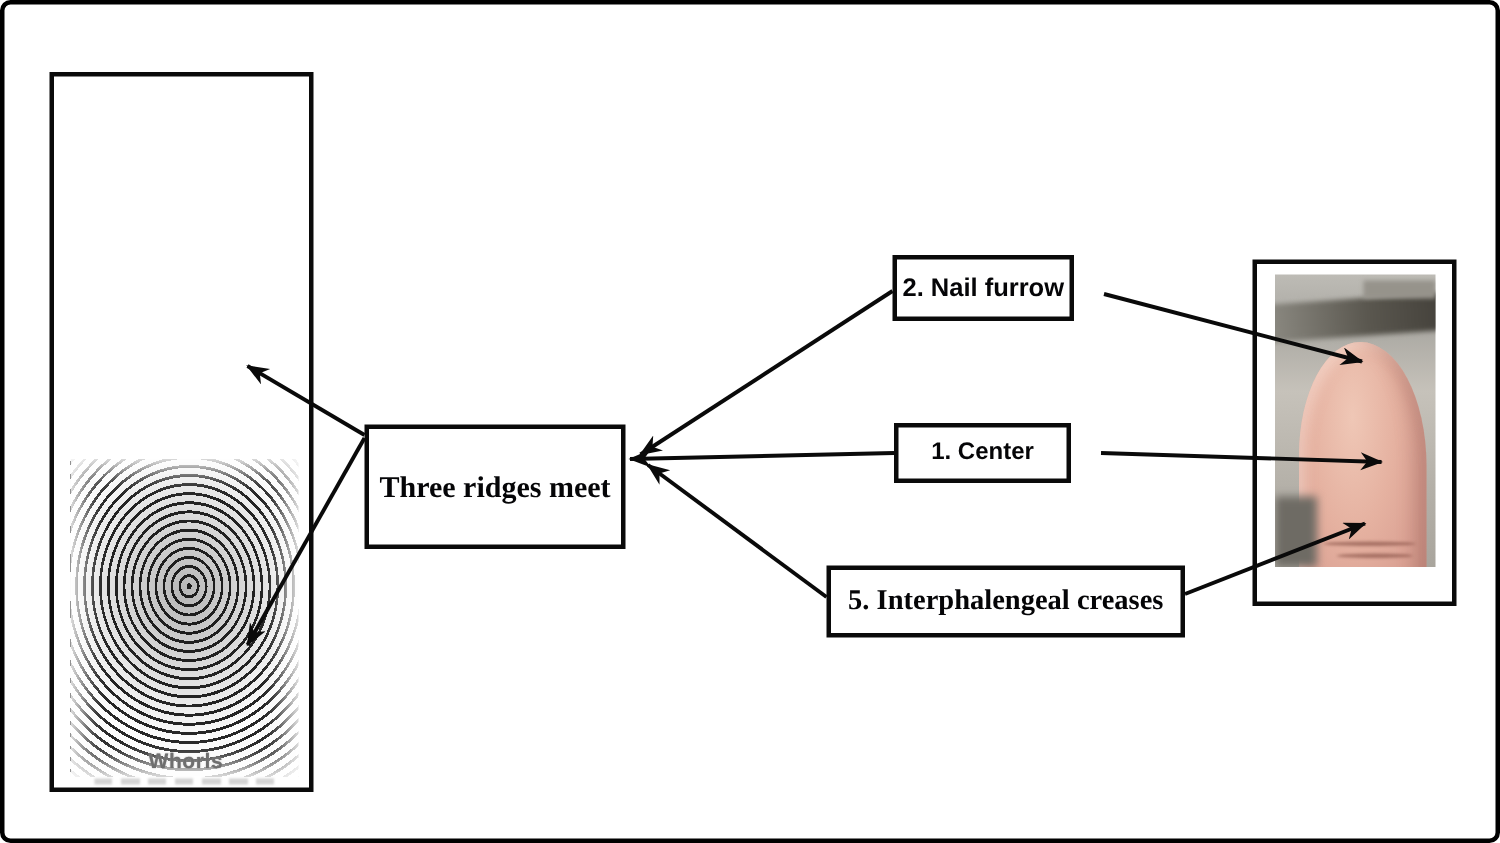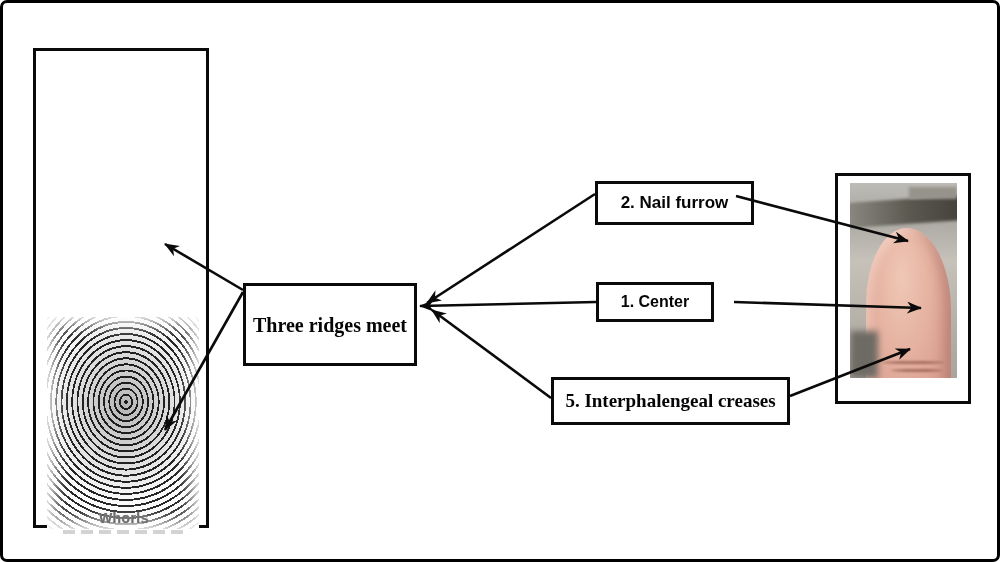--- a/index.html
+++ b/index.html
@@ -12,21 +12,21 @@
   .panel{position:absolute;background:#fff;border:3px solid #0a0a0a;box-sizing:border-box;}
   .fingerprint-panel{left:30px;top:45px;width:176px;height:480px;}
   .finger-panel{left:832px;top:170px;width:136px;height:231px;}
   .node-box{
     position:absolute;background:#fff;border:3px solid #0a0a0a;box-sizing:border-box;
     display:flex;flex-direction:column;align-items:center;justify-content:center;
     color:#050507;text-align:center;
   }
   .triradii-box{left:240px;top:280px;width:174px;height:83px;
     font-family:"Liberation Serif",serif;font-weight:700;font-size:20px;line-height:1.5;}
-  .nail-box{left:592px;top:178px;width:159px;height:44px;font-weight:700;font-size:17px;}
+  .nail-box{left:592px;top:167px;width:121px;height:44px;font-weight:700;font-size:17px;}
   .center-box{left:593px;top:279px;width:118px;height:40px;font-weight:700;font-size:16px;}
   .inter-box{left:548px;top:374px;width:239px;height:48px;
     font-family:"Liberation Serif",serif;font-weight:700;font-size:19px;}
   
   .print{position:absolute;box-sizing:border-box;}
   .print-texture{position:absolute;inset:0;background-blend-mode:multiply;
     box-shadow:inset 0 0 16px 8px #fff;filter:blur(.35px);}
   .loops{left:46px;top:60px;width:146px;height:226px;}
   .loops .print-texture{
     background-image:
@@ -69,21 +69,21 @@
   .crease-2{left:38%;bottom:3%;width:48%;height:3px;}
   
   .arrows{position:absolute;inset:0;width:1000px;height:562px;pointer-events:none;z-index:5;}
 </style>
 </head>
 <body>
 
 <div class="canvas">
 
   <div class="panel fingerprint-panel">
-    <div class="print whorls" style="position:absolute;left:11px;top:266px;">
+    <div class="print whorls" style="position:absolute;left:11px;top:255px;">
       <div class="print-texture"></div>
       <div class="print-label whorls-label">Whorls</div>
       <div class="caption-line" style="left:16px;top:213px;width:124px;"></div>
     </div>
   </div>
 
   <div class="node-box triradii-box">
     <div>Three ridges meet</div>
   </div>
 

